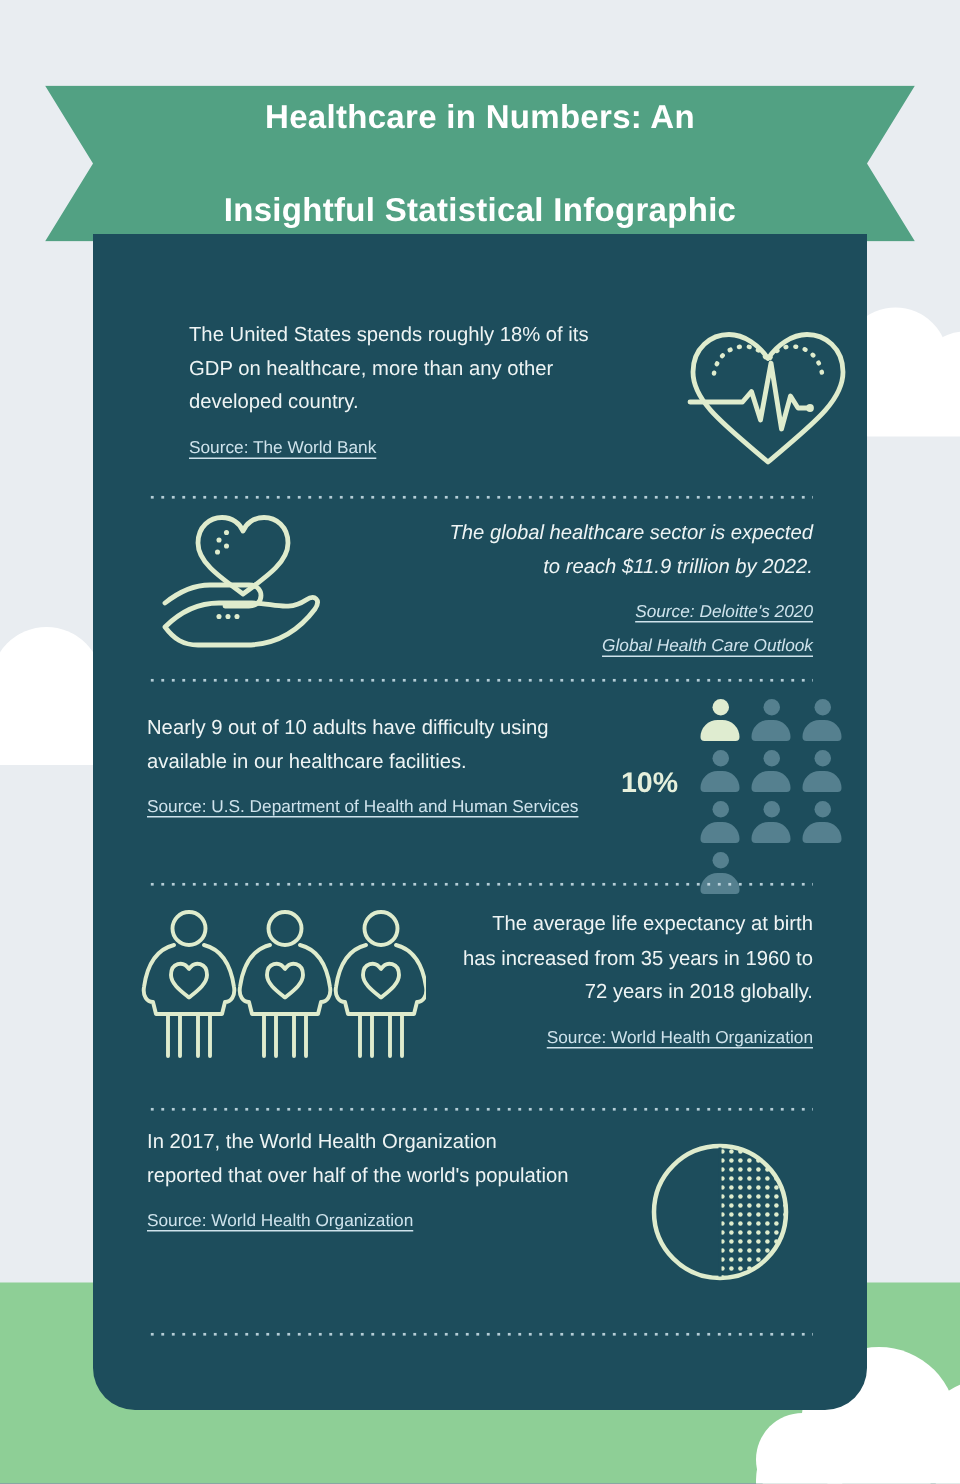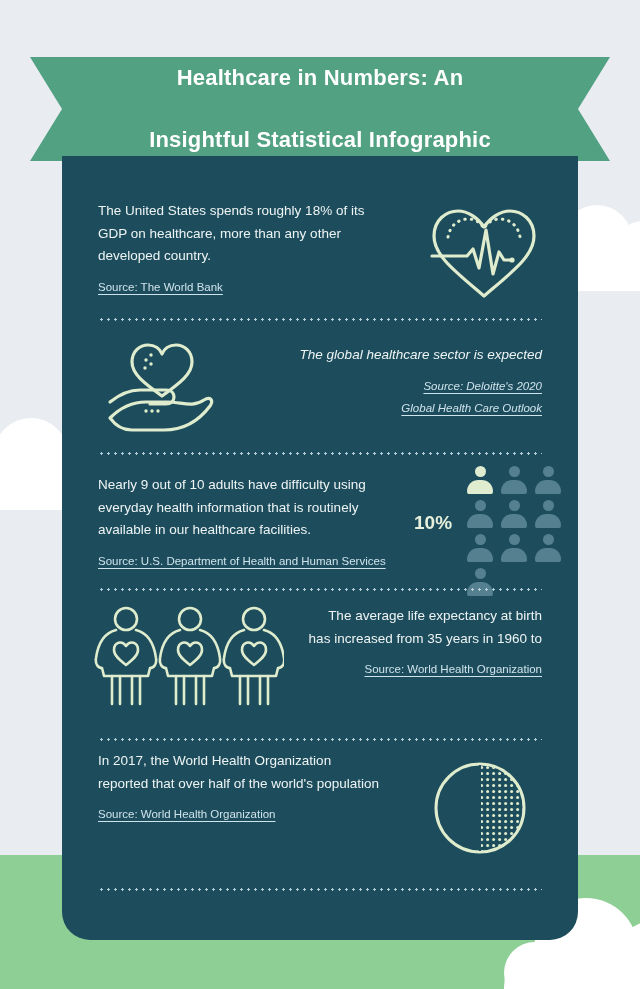--- a/index.html
+++ b/index.html
@@ -126,21 +126,21 @@
 
   <div class="banner">
     <div class="banner-title">
       <span>Healthcare in Numbers: An</span>
       <span>Insightful Statistical Infographic</span>
     </div>
   </div>
 
   <div class="card">
 
-    <div class="block" style="top:44px;height:130px;">
+    <div class="block" style="top:56px;height:130px;padding-left:28px;">
       <div class="block-inner">
         <div class="txt left" style="top:0;width:290px;">
           <div>The United States spends roughly 18% of its</div>
           <div>GDP on healthcare, more than any other</div>
           <div>developed country.</div>
           <span class="src">Source: The World Bank</span>
         </div>
         <div class="icon" style="left:364px;top:6px;">
           <svg width="116" height="96" viewBox="0 0 116 96">
             <path d="M58 90 C 30 66 8 50 8 30 C 8 14 20 5 32 5 C 42 5 52 12 58 21 C 64 12 74 5 84 5 C 96 5 108 14 108 30 C 108 50 86 66 58 90 Z" fill="none" stroke="#dfeccd" stroke-width="3.2" stroke-linejoin="round"></path>
@@ -164,32 +164,32 @@
             <circle cx="45" cy="26" r="1.7" fill="#dfeccd"></circle>
             <path d="M4 64 C 14 56 24 52 34 52 L60 52 C 66 52 68 56 68 59 C 68 63 65 66 60 66 L44 66" fill="none" stroke="#dfeccd" stroke-width="3.2" stroke-linecap="round" stroke-linejoin="round"></path>
             <path d="M4 80 C 16 68 28 64 40 64 L62 64 C 76 64 86 70 98 62 C 104 58 108 62 104 68 C 92 84 76 92 58 92 L26 92 C 16 92 10 88 4 80 Z" fill="none" stroke="#dfeccd" stroke-width="3.2" stroke-linecap="round" stroke-linejoin="round"></path>
             <circle cx="40" cy="73" r="1.7" fill="#dfeccd"></circle>
             <circle cx="46" cy="73" r="1.7" fill="#dfeccd"></circle>
             <circle cx="52" cy="73" r="1.7" fill="#dfeccd"></circle>
           </svg>
         </div>
         <div class="txt right" style="top:14px;width:300px;">
           <div>The global healthcare sector is expected</div>
+          <div>to reach $11.9 trillion by 2022.</div>
           <div><span class="src">Source: Deloitte's 2020 </span></div>
           <div><span class="src" style="margin-top:2px;">Global Health Care Outlook </span></div>
         </div>
       </div>
       <div class="divider" style="top:122px;"></div>
     </div>
 
     <div class="block" style="top:304px;height:136px;">
       <div class="block-inner">
         <div class="txt left" style="top:14px;width:300px;">
           <div>Nearly 9 out of 10 adults have difficulty using</div>
-          <div>everyday health information that is routinely</div>
           <div>available in our healthcare facilities.</div>
           <span class="src">Source: U.S. Department of Health and Human Services </span>
         </div>
         <div class="pct" style="left:352px;top:52px;">10%</div>
         <div class="people" style="left:404px;top:6px;">
           <div class="person hi">
               <div class="head"></div>
               <div class="body"></div>
             </div>
           <div class="person">
@@ -255,20 +255,21 @@
                 <path d="M22 24 C 10 27 4 38 2 52 C 1 58 4 62 8 62 L10 70 L54 70 L56 62 C 60 62 63 58 62 52 C 60 38 54 27 42 24"></path>
                 <path d="M18 70 L18 98 M26 70 L26 98 M38 70 L38 98 M46 70 L46 98"></path>
                 <path d="M32 40 C 28 34 20 36 20 44 C 20 50 27 55 32 59 C 37 55 44 50 44 44 C 44 36 36 34 32 40 Z"></path>
               </g>
             </g>
           </svg>
         </div>
         <div class="txt right" style="top:9px;width:290px;">
           <div>The average life expectancy at birth</div>
           <div>has increased from 35 years in 1960 to</div>
+          <div>72 years in 2018 globally.</div>
           <span class="src">Source: World Health Organization </span>
         </div>
       </div>
       <div class="divider" style="top:142px;"></div>
     </div>
 
     <div class="block" style="top:590px;height:150px;">
       <div class="block-inner">
         <div class="txt left" style="top:4px;width:310px;">
           <div>In 2017, the World Health Organization</div>

